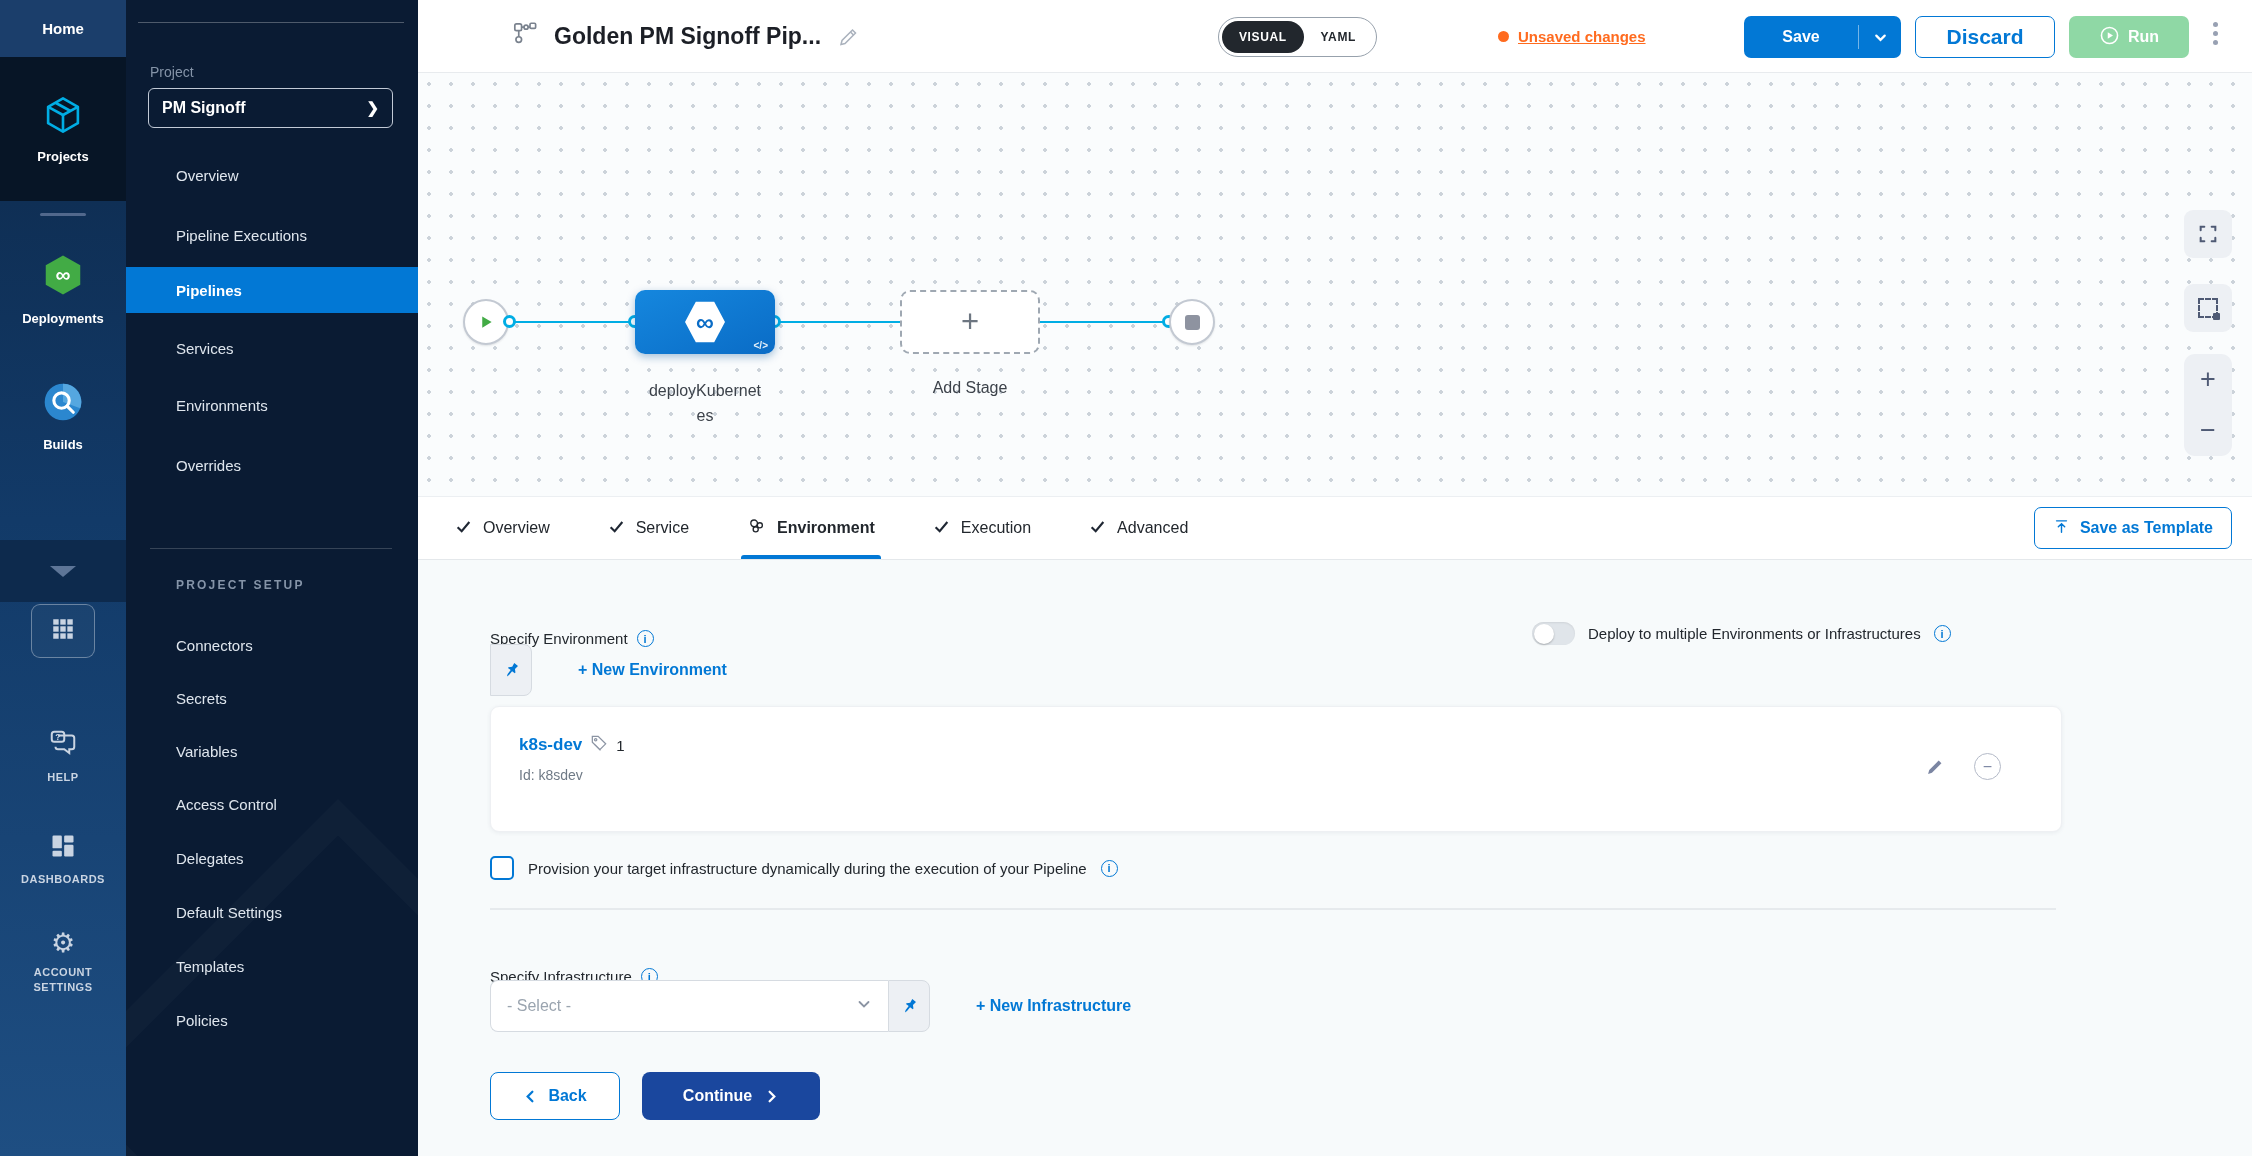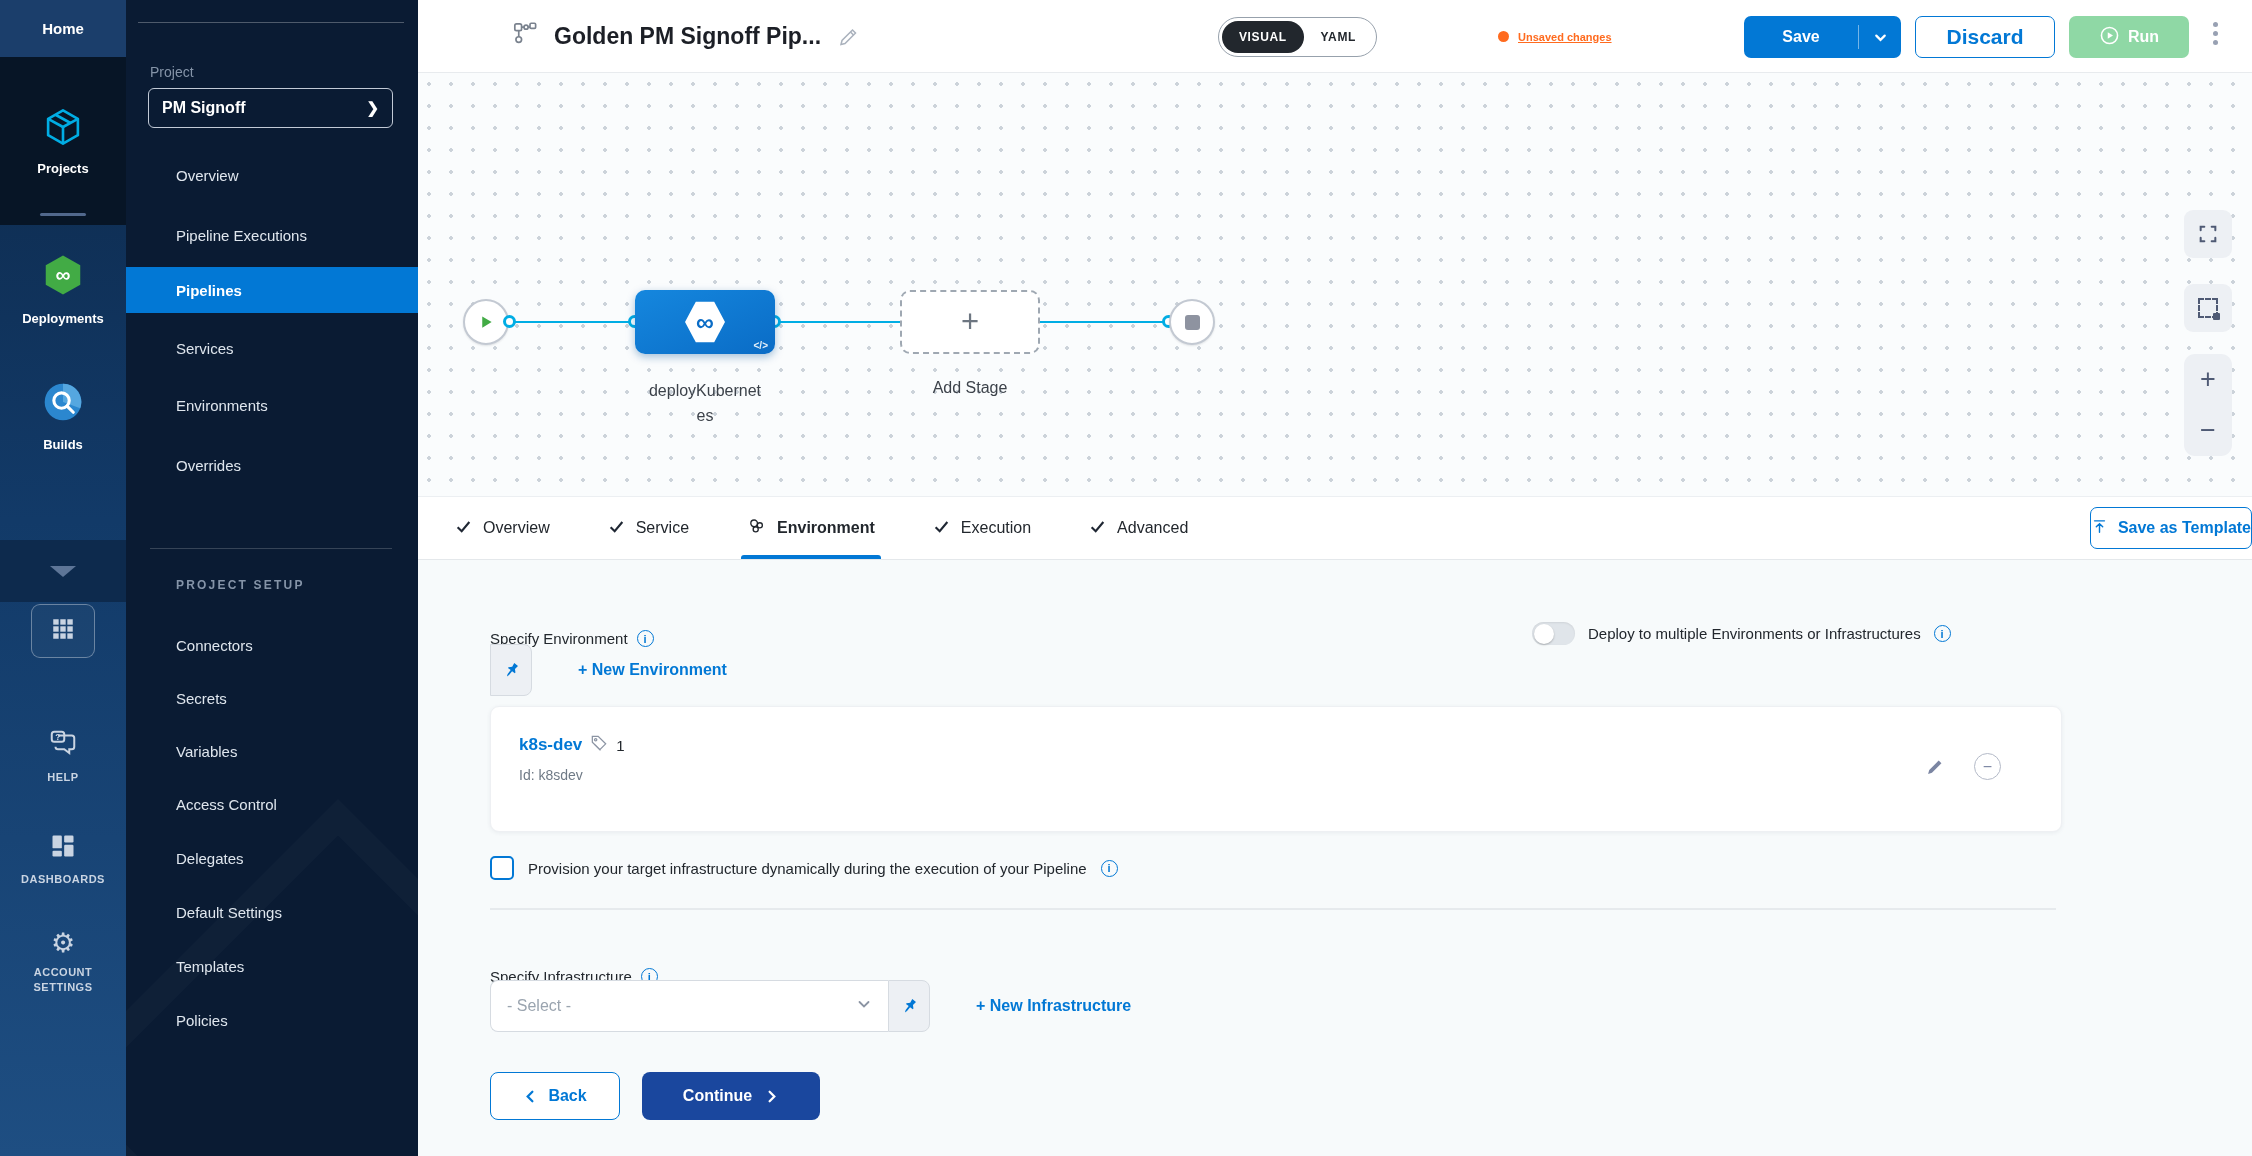--- a/index.html
+++ b/index.html
@@ -7,21 +7,21 @@
   .app { position:relative; width:2252px; height:1156px; display:flex; overflow:hidden; background:#f7fafb; }
 
   
   .rail { position:relative; flex:0 0 126px; width:126px;
     background:linear-gradient(180deg,#0d2849 0%,#123a68 45%,#1e4e82 100%); }
   .rail-home { position:absolute; top:0; left:0; right:0; height:57px; background:#1b3e6b;
     color:#fff; font-weight:bold; font-size:15px; display:flex; align-items:center; justify-content:center; cursor:pointer;}
   .rail-module { position:absolute; left:0; right:0; display:flex; flex-direction:column;
     align-items:center; gap:9px; cursor:pointer; }
   .rail-module .mod-label { color:#fff; font-weight:bold; font-size:13px; text-align:center; }
-  .projects-block { top:57px; height:168px; background:#071526; justify-content:center; }
+  .projects-block { top:57px; height:144px; background:#071526; justify-content:center; }
   .deployments-block { top:252px; } .builds-block { top:380px; }
   .rail-divider { position:absolute; top:213px; left:40px; width:46px; height:3px; background:#4f6khaki; background:#51688c; border-radius:2px; }
   .chevron-band { position:absolute; top:540px; left:0; right:0; height:62px; background:#0d2a4d;
     display:flex; align-items:center; justify-content:center; cursor:pointer; }
   .chevron-down-tri { width:0; height:0; border-left:13px solid transparent; border-right:13px solid transparent; border-top:11px solid #5d7597; }
   .grid-btn { position:absolute; top:604px; left:31px; width:64px; height:54px; border:1px solid rgba(255,255,255,.35);
     border-radius:9px; display:flex; align-items:center; justify-content:center; background:rgba(255,255,255,.03); cursor:pointer;}
   .rail-small { position:absolute; left:0; right:0; display:flex; flex-direction:column; align-items:center; gap:8px; cursor:pointer;}
   .rail-small .small-label { color:#c9d4e2; font-size:11px; letter-spacing:.5px; text-align:center; width:100px; line-height:1.35; font-weight:bold;}
   .help-block { top:728px; } .dash-block { top:832px; } .acct-block { top:930px; }
@@ -50,21 +50,21 @@
   .topbar { position:relative; height:73px; background:#fff; border-bottom:1px solid #e8ebee; flex:0 0 73px; }
   .title-group { position:absolute; left:94px; top:0; height:73px; display:flex; align-items:center; gap:15px; }
   .page-title { font-size:23px; font-weight:bold; color:#1c1f26; }
   .mode-toggle { position:absolute; left:800px; top:17px; height:40px; border:1.5px solid #97a1ac; border-radius:20px;
     background:#fff; display:flex; align-items:center; padding:3px; cursor:pointer; }
   .mode-visual { background:#22272d; color:#fff; border-radius:16px; padding:0 17px; height:32px;
     display:flex; align-items:center; font-size:12px; font-weight:bold; letter-spacing:.6px; }
   .mode-yaml { color:#22272d; padding:0 17px; font-size:12px; font-weight:bold; letter-spacing:.6px; }
   .unsaved { position:absolute; left:1080px; top:0; height:73px; display:flex; align-items:center; gap:9px; cursor:pointer;}
   .unsaved-dot { width:11px; height:11px; border-radius:50%; background:#ff6b1f; }
-  .unsaved-text { color:#ff6b1f; font-weight:bold; font-size:11px; text-decoration:underline; }
+  .unsaved-text { color:#ff6b1f; font-weight:bold; font-size:15px; text-decoration:underline; }
   .save-btn { position:absolute; left:1326px; top:16px; width:157px; height:42px; background:#0278d5; border-radius:7px;
     color:#fff; display:flex; align-items:center; cursor:pointer; }
   .save-main { flex:1; text-align:center; font-size:16px; font-weight:bold; }
   .save-sep { width:1px; height:24px; background:rgba(255,255,255,.45); }
   .save-caret { width:42px; display:flex; align-items:center; justify-content:center; }
   .discard-btn { position:absolute; left:1497px; top:16px; width:140px; height:42px; background:#fff;
     border:1.5px solid #0278d5; border-radius:7px; color:#0278d5; font-size:21px; font-weight:bold;
     display:flex; align-items:center; justify-content:center; cursor:pointer; }
   .run-btn { position:absolute; left:1651px; top:16px; width:120px; height:42px; background:#8fd8a5; border-radius:7px;
     color:#fff; font-size:16px; font-weight:bold; display:flex; align-items:center; justify-content:center; gap:8px; cursor:pointer;}
@@ -105,21 +105,21 @@
   .marquee-glyph::after { content:""; position:absolute; right:-4px; bottom:-4px; width:7px; height:7px; background:#4f5a74; border-radius:1px;}
 
   
   .tabbar { position:relative; flex:0 0 63px; height:63px; background:#fff; border-bottom:1px solid #e4e8eb;
     display:flex; align-items:center; padding-left:37px; }
   .tab { position:relative; height:100%; display:flex; align-items:center; gap:11px; margin-right:58px;
     font-size:16px; color:#22272d; cursor:pointer; }
   .tab.active { font-weight:bold; }
   .tab.active::after { content:""; position:absolute; left:-6px; right:-6px; bottom:0; height:4px;
     background:#0278d5; border-radius:3px 3px 0 0; }
-  .save-template-btn { position:absolute; right:0; top:10px; height:42px; padding:0 0; background:#fff;
+  .save-template-btn { position:absolute; right:20px; top:10px; height:42px; padding:0 18px; background:#fff;
     border:1.5px solid #0278d5; border-radius:7px; color:#0278d5; font-size:16px; font-weight:bold;
     display:flex; align-items:center; gap:10px; cursor:pointer; }
 
   
   .content { position:relative; flex:1; background:#f7fafb; }
   .field-label-row { position:absolute; display:flex; align-items:center; gap:9px; font-size:15px; color:#22272d;margin-top:24px; }
   .info-icon { width:17px; height:17px; border:1.5px solid #0278d5; border-radius:50%; color:#0278d5;
     font-size:11px; font-weight:bold; display:flex; align-items:center; justify-content:center; cursor:pointer; }
   .env-label-row { top:46px; left:72px; }
   .input-row { position:absolute; left:72px; display:flex; align-items:center; }

